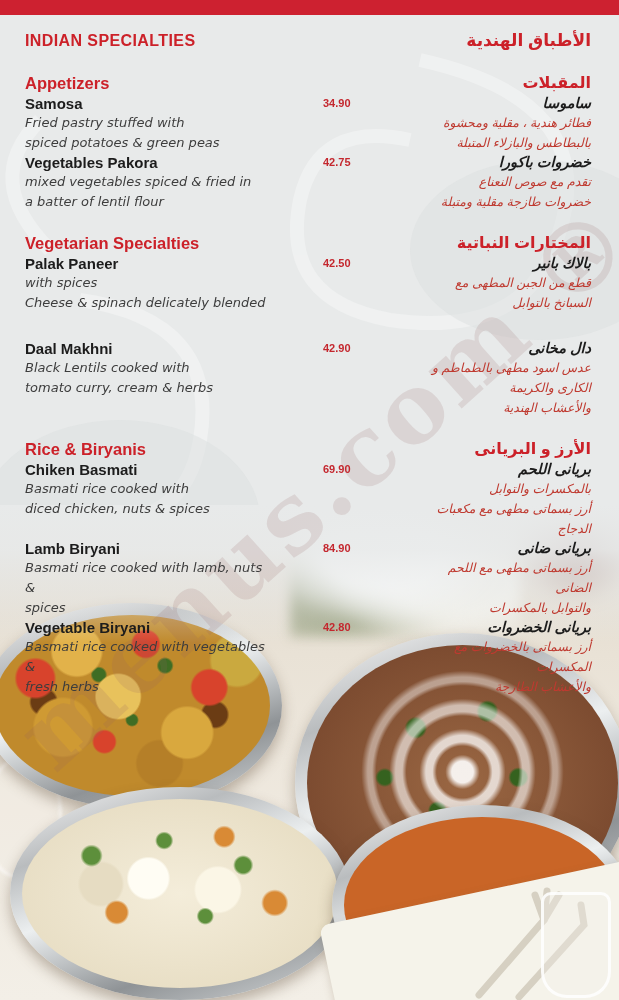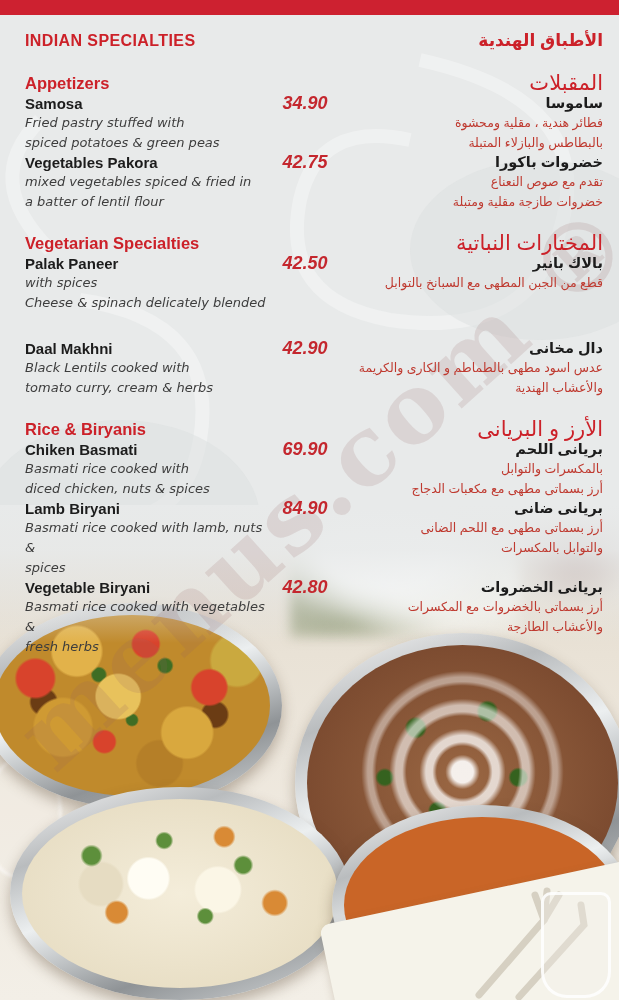--- a/index.html
+++ b/index.html
@@ -17,35 +17,35 @@
   
   .redbar{position:absolute;top:0;left:0;right:0;height:15px;background:var(--bar_red);z-index:6;}
   
   .watermark{
     position:absolute;left:-85px;top:430px;width:820px;z-index:2;text-align:center;
     font-size:96px;font-weight:bold;letter-spacing:4px;color:rgba(150,98,98,0.16);
     transform:rotate(-42deg);white-space:nowrap;user-select:none;
     font-family:"DejaVu Serif",serif;
   }
   
-  .content{position:absolute;left:25px;right:16px;top:30px;z-index:4;}
+  .content{position:absolute;left:25px;right:28px;top:30px;z-index:4;}
   .title-row{display:flex;justify-content:space-between;align-items:baseline;line-height:22px;}
   .title-en{font-size:16px;font-weight:bold;color:var(--accent_red);letter-spacing:0.4px;}
   .title-ar{font-size:17px;font-weight:bold;color:var(--accent_red);direction:rtl;}
   .menu-section{margin-top:20px;}
   .sec-head{display:flex;justify-content:space-between;align-items:center;line-height:22px;}
   .sec-head .h-en{font-size:16.5px;font-weight:bold;color:var(--accent_red);}
-  .sec-head .h-ar{font-size:21px;font-weight:normal;color:var(--accent_red);direction:rtl;}
-  .item{display:grid;grid-template-columns:250px 60px 1fr;}
+  .sec-head .h-ar{font-size:16px;font-weight:bold;color:var(--accent_red);direction:rtl;}
+  .item{display:grid;grid-template-columns:250px 60px 1fr;gap:48px;}
   .menu-section:nth-child(2) > .item:nth-child(3){margin-top:26px;}
   .col-en .name{font-size:15px;font-weight:bold;color:var(--text_black);line-height:19px;}
   .col-en .dline{font-size:13px;font-style:italic;color:var(--desc_gray);line-height:20px;
     font-family:"DejaVu Sans",sans-serif;}
-  .col-price{font-size:18px;font-weight:bold;color:var(--price_red);line-height:19px;text-align:center;font-style:italic;}
-  .col-ar{text-align:right;direction:rtl;}
+  .col-price{font-size:11px;font-weight:bold;color:var(--price_red);line-height:19px;text-align:left;}
+  .col-ar{text-align:right;direction:rtl;font-style:italic;}
   .col-ar .name-ar{font-size:14.5px;color:var(--text_black);line-height:19px;font-weight:bold;}
   .col-ar .aline{font-size:12.5px;color:var(--arabic_red);line-height:20px;}
   
   .photo{position:absolute;left:0;top:505px;width:619px;height:495px;overflow:hidden;z-index:1;
     background:linear-gradient(180deg,#ddd5c8 0%,#e9e2d6 30%,#efe9df 62%,#f3efe7 100%);}
   .photo *{position:absolute;}
   .ph-flowers{left:290px;top:-8px;width:230px;height:140px;filter:blur(6px);
     background:
       radial-gradient(ellipse at 40% 40%,rgba(255,255,255,.95) 0 30%,transparent 60%),
       radial-gradient(ellipse at 72% 62%,rgba(246,246,240,.85) 0 25%,transparent 55%),

